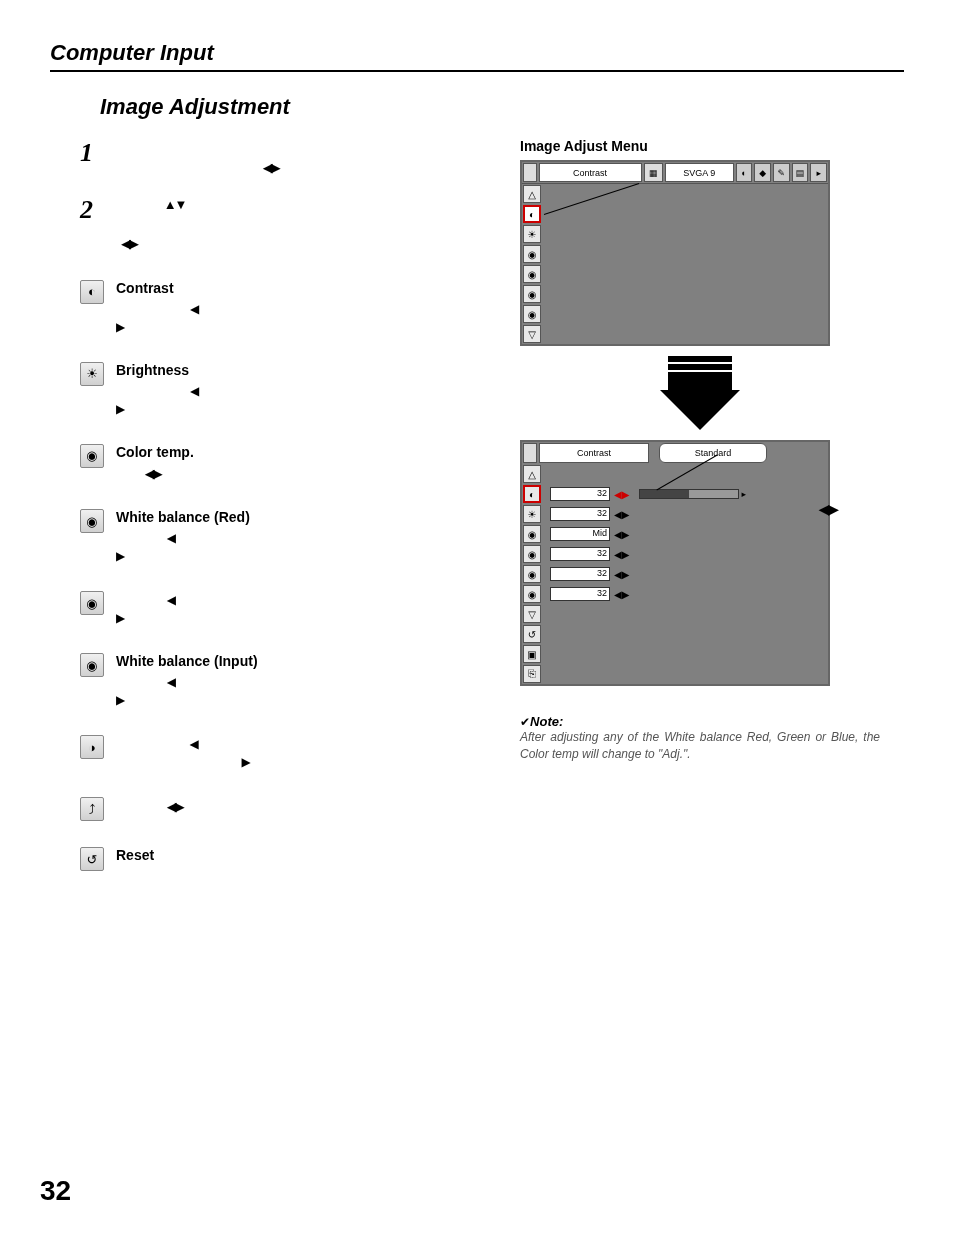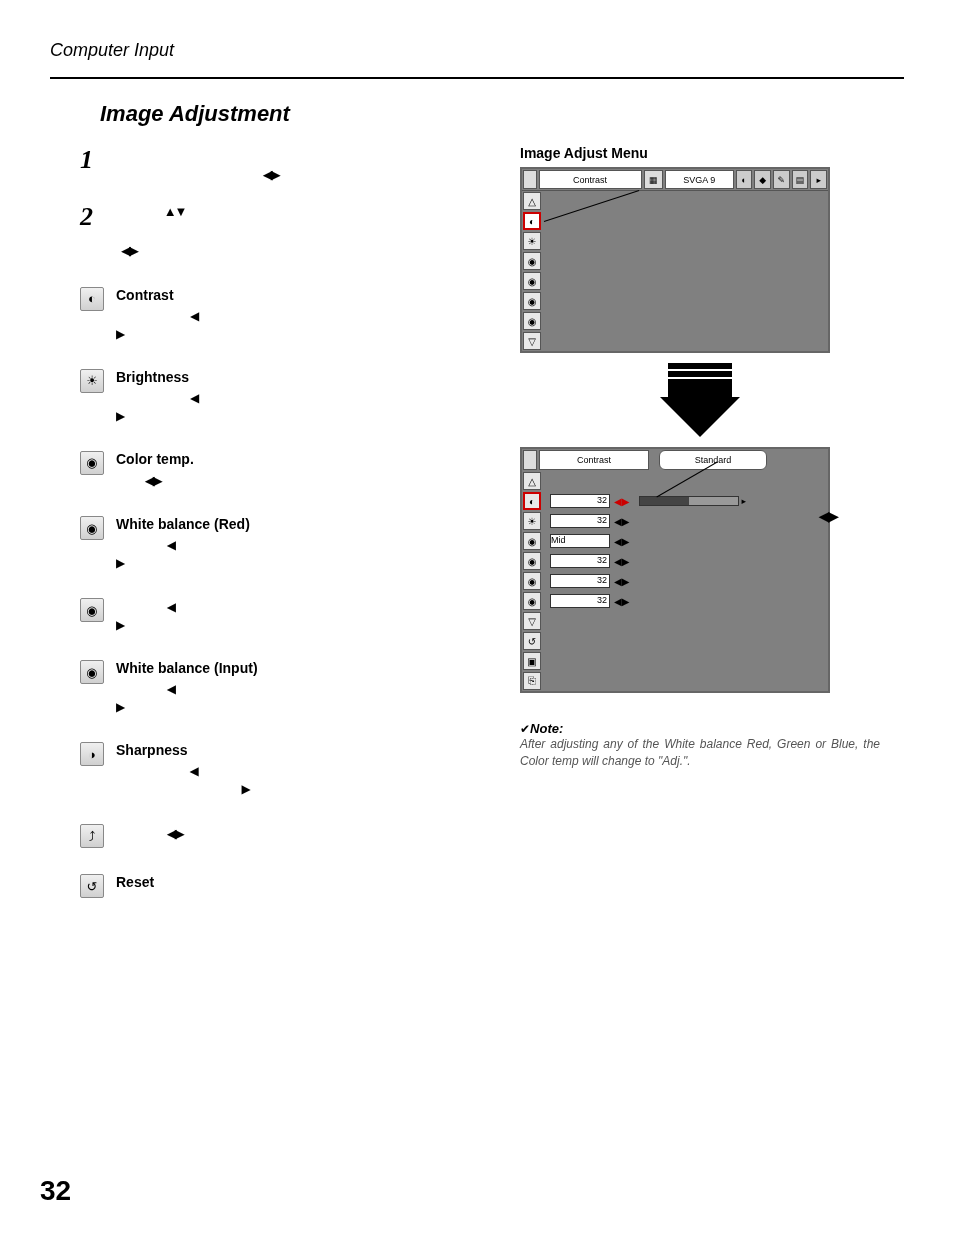--- a/index.html
+++ b/index.html
@@ -13,23 +13,23 @@
     height: 1235px;
     position: relative;
   }
   .page {
     padding: 40px 50px 30px 50px;
     height: 100%;
     position: relative;
   }
   .header-title {
     font-style: italic;
-    font-weight: normal;
-    font-size: 18px;
-    margin-bottom: 16px;
+    font-weight: bold;
+    font-size: 22px;
+    margin-bottom: 4px;
   }
   .header-rule {
     border: none;
     border-top: 2px solid #000;
     margin: 0 0 22px 0;
   }
   .main-heading {
     font-style: italic;
     font-weight: bold;
     font-size: 22px;
@@ -375,21 +375,20 @@
             <span>◀</span>
             <span style="visibility:hidden;">more</span><br>
             <span>▶</span>
           </div>
         </div>
       </div>
 
       <div class="item">
         <div class="item-icon">◑</div>
         <div class="item-text">
-          <div class="item-label">Sharpness</div>
           <div class="item-desc">
             <span style="visibility:hidden;">desc line text</span>
             <span>◀</span>
             <span style="visibility:hidden;">more text here and</span><br>
             <span style="visibility:hidden;">second line for sharper</span>
             <span>▶</span>
           </div>
         </div>
       </div>
 
@@ -475,21 +474,21 @@
         </div>
 
         <div class="adjust-row">
           <div class="adjust-side-icon">☀</div>
           <div class="adjust-value">32</div>
           <span class="adjust-arrows">◀▶</span>
         </div>
 
         <div class="adjust-row">
           <div class="adjust-side-icon">◉</div>
-          <div class="adjust-value" style="text-align:left;">Mid</div>
+          <div class="adjust-value" style="text-align:right;">Mid</div>
           <span class="adjust-arrows">◀▶</span>
         </div>
 
         <div class="adjust-row">
           <div class="adjust-side-icon">◉</div>
           <div class="adjust-value">32</div>
           <span class="adjust-arrows">◀▶</span>
         </div>
 
         <div class="adjust-row">

